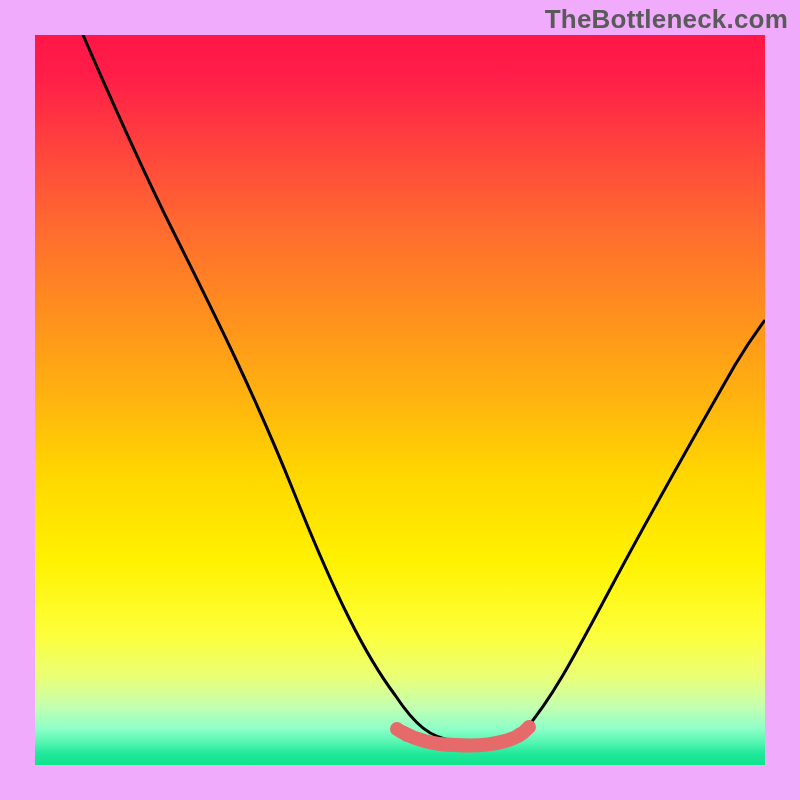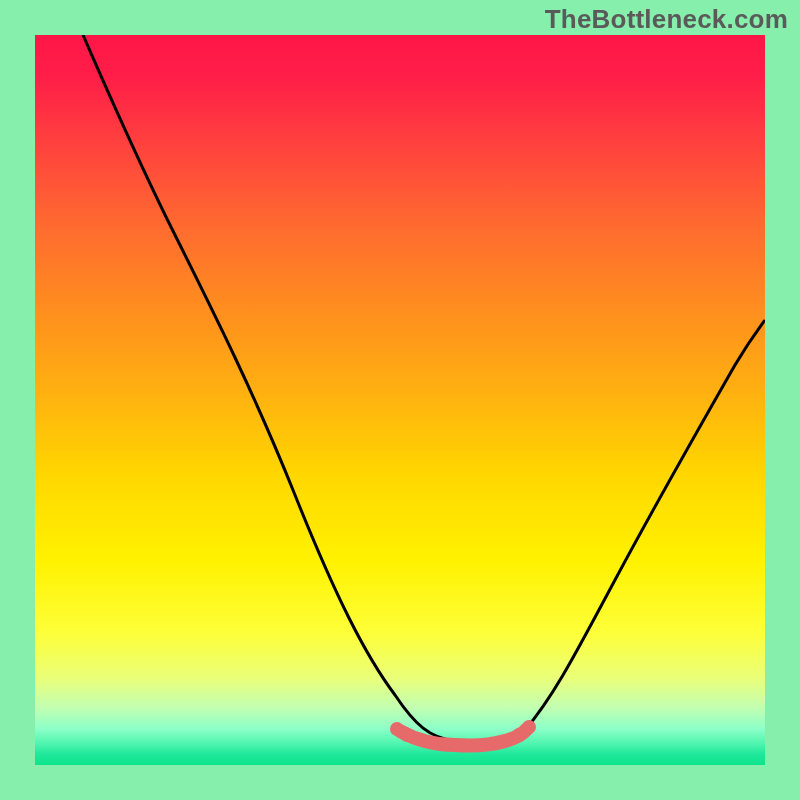--- a/index.html
+++ b/index.html
@@ -8,21 +8,21 @@
     width: 800px;
     height: 800px;
     background: #000;
     overflow: hidden;
     font-family: Arial, Helvetica, sans-serif;
   }
   .frame {
     position: relative;
     width: 800px;
     height: 800px;
-    background: #86efac;
+    background: #f0abfc;
   }
   .watermark {
     position: absolute;
     top: 4px;
     right: 12px;
     color: #5a5a5a;
     font-size: 26px;
     font-weight: 600;
     letter-spacing: 0.2px;
     z-index: 10;

